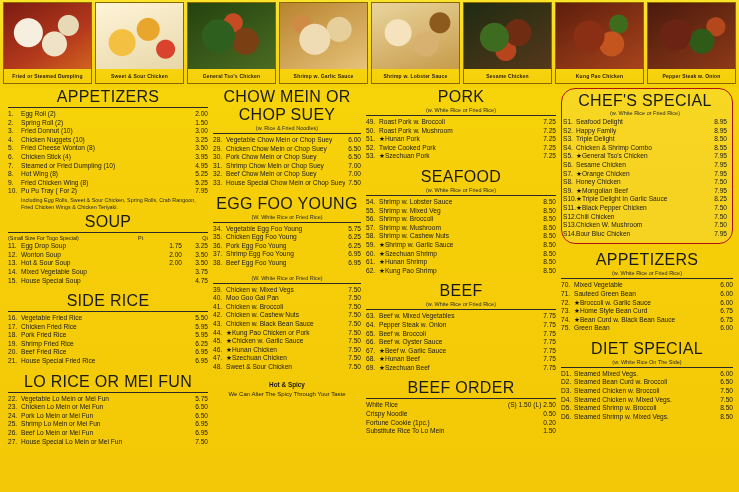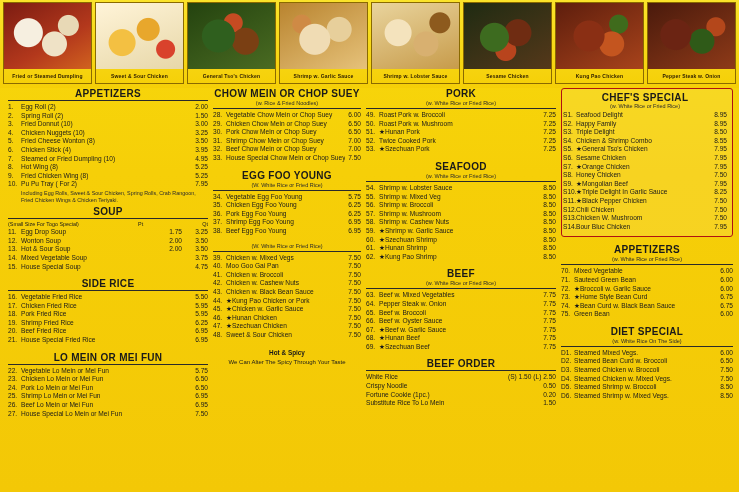--- a/index.html
+++ b/index.html
@@ -64,21 +64,21 @@
       linear-gradient(150deg,#4a1a0c,#8e3a18);}
 
   
   .body{position:absolute;left:0;top:88px;width:739px;height:404px;}
   .col{position:absolute;top:0;}
   .c1{left:8px;width:200px;}
   .c2{left:213px;width:148px;}
   .c3{left:366px;width:190px;}
   .c4{left:561px;width:172px;}
 
-  h2.sect{font-size:10px;font-weight:bold;text-align:center;margin:0 0 1px 0;
+  h2.sect{font-size:16px;font-weight:normal;text-align:center;margin:0 0 1px 0;
     color:#1a1a1a;letter-spacing:.3px;}
   .subnote{font-size:5.5px;text-align:center;margin:0 0 2px 0;color:#2a2a2a;}
   .rule{height:1px;background:#2a2a2a;margin:1px 0 2px 0;}
 
   ul.items{list-style:none;margin:0;padding:0;}
   ul.items li{display:flex;align-items:baseline;font-size:6.6px;line-height:8.6px;
     white-space:nowrap;}
   .num{width:13px;flex:0 0 13px;}
   .nm{flex:1 1 auto;overflow:hidden;}
   .pr{flex:0 0 auto;text-align:right;padding-left:3px;}
@@ -86,21 +86,21 @@
   .gap{height:7px;}
 
   
   .soupnote{font-size:5.4px;display:flex;justify-content:space-between;margin-bottom:1px;}
   ul.soup li{display:flex;align-items:baseline;font-size:6.6px;line-height:8.6px;}
   ul.soup .nm{flex:1 1 auto;}
   ul.soup .p1c{flex:0 0 26px;text-align:right;}
   ul.soup .p2c{flex:0 0 26px;text-align:right;}
 
   
-  .chef{border:1.5px solid #b01212;border-radius:3px;padding:3px 5px 5px 1px;
+  .chef{border:1.5px solid #b01212;border-radius:14px;padding:3px 5px 5px 1px;
     background:rgba(255,255,255,.10);}
   .chef h2.sect{margin-bottom:0;}
   .veg,.diet{margin-top:7px;}
 
   .sideorder ul.items li{font-size:6.6px;}
   .hot{margin-top:10px;text-align:center;font-size:6.4px;line-height:8.5px;font-weight:bold;}
   .hot .sub{font-weight:normal;font-size:6px;}
 </style>
 </head>
 <body>
@@ -281,21 +281,21 @@
               <span class="num">21.</span>
               <span class="nm">House Special Fried Rice</span>
               <span class="pr">6.95</span>
             </li>
         </ul>
       </div>
 
       <div class="gap"></div>
 
       <div>
-        <h2 class="sect">LO MEIN OR MEI FUN</h2>
+        <h2 class="sect">LO RICE OR MEI FUN</h2>
         <div class="rule"></div>
         <ul class="items">
           <li>
               <span class="num">22.</span>
               <span class="nm">Vegetable Lo Mein or Mei Fun</span>
               <span class="pr">5.75</span>
             </li>
           <li>
               <span class="num">23.</span>
               <span class="nm">Chicken Lo Mein or Mei Fun</span>

